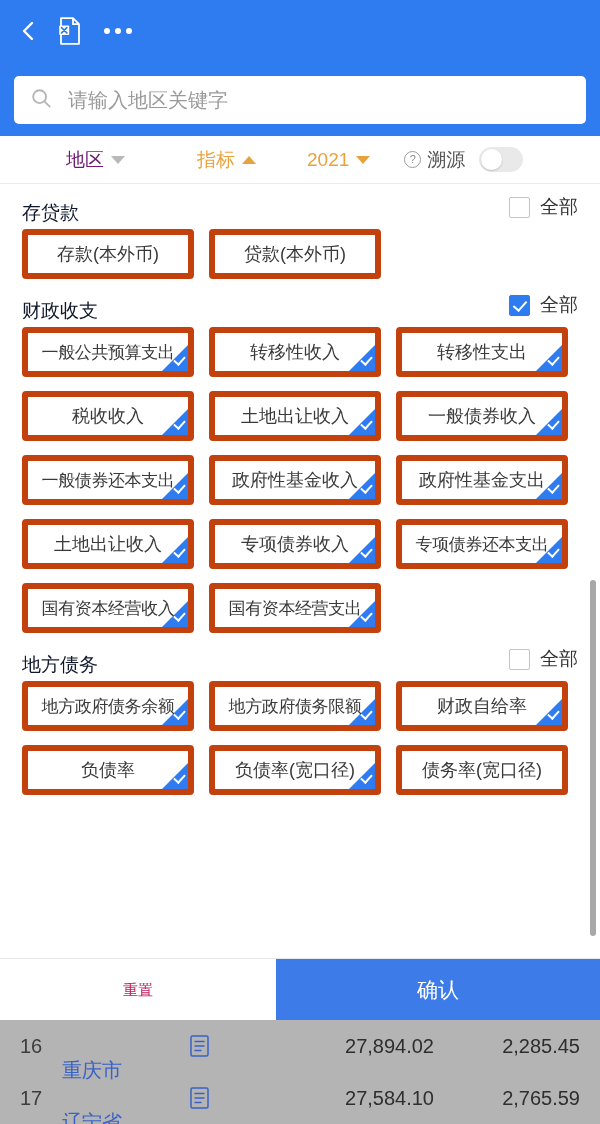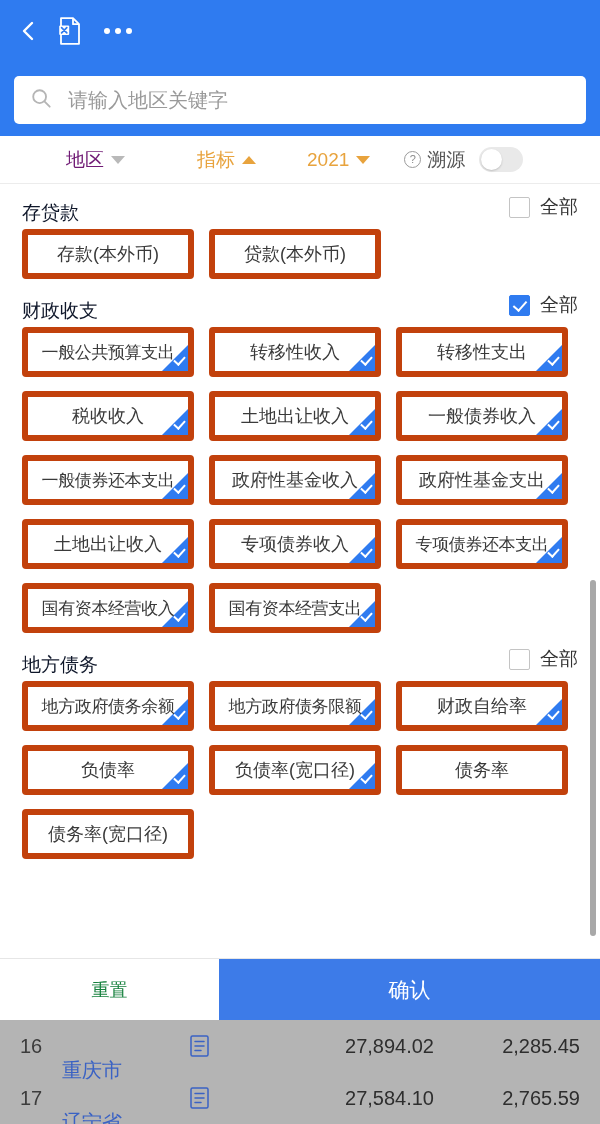--- a/index.html
+++ b/index.html
@@ -187,24 +187,24 @@
   }
 
   
   .footer {
     position: absolute; left: 0; top: 958px;
     width: 600px; height: 62px;
     display: flex;
     border-top: 1px solid #e6e6e6;
   }
   .btn-reset {
-    width: 219px; height: 62px;
+    width: 276px; height: 62px;
     background: #ffffff;
     display: flex; align-items: center; justify-content: center;
-    font-size: 18px; color: #15803d;
+    font-size: 15px; color: #be185d;
   }
   .btn-confirm {
     flex: 1; height: 62px;
     background: #3d7be8;
     display: flex; align-items: center; justify-content: center;
     font-size: 21px; color: #ffffff;
   }
 
   
   .table {
@@ -373,23 +373,20 @@
           <div class="chip sel">
             <span class="chip-label">财政自给率</span>
           </div>
           <div class="chip sel">
             <span class="chip-label">负债率</span>
           </div>
           <div class="chip sel">
             <span class="chip-label">负债率(宽口径)</span>
           </div>
           <div class="chip">
-            <span class="chip-label">债务率</span>
-          </div>
-          <div class="chip">
             <span class="chip-label">债务率(宽口径)</span>
           </div>
         </div>
       </div>
   </div>
   <div class="scrollbar"></div>
 
   <div class="footer">
     <div class="btn-reset">重置</div>
     <div class="btn-confirm">确认</div>

